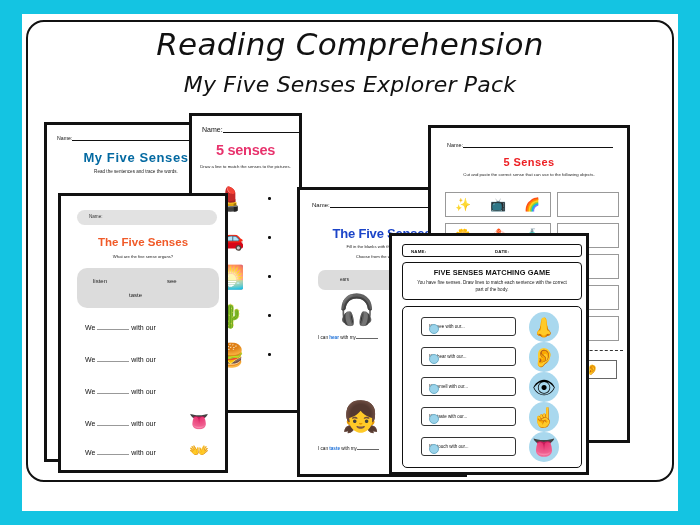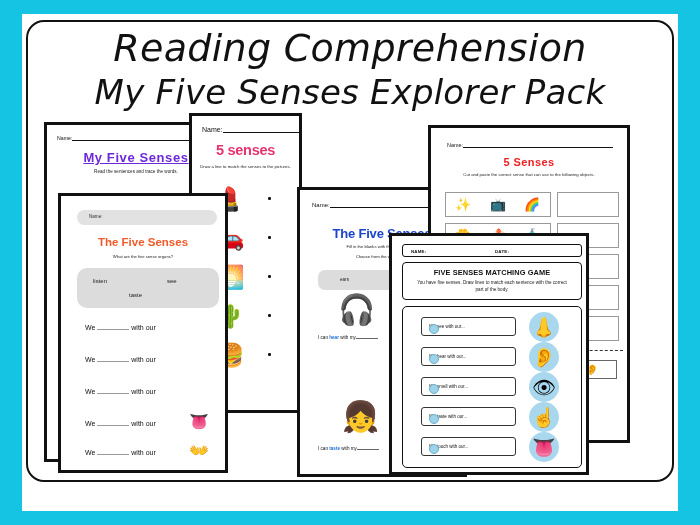--- a/index.html
+++ b/index.html
@@ -16,27 +16,27 @@
     background:#ffffff;
   }
   .header-frame{
     position:absolute;left:26px;top:20px;width:648px;height:462px;
     border:2.5px solid #111;border-radius:18px;background:#fff;
     box-sizing:border-box;
   }
   .title-main{
     position:absolute;left:26px;top:26px;width:648px;text-align:center;
     font-family:"DejaVu Sans", sans-serif;
-    font-size:38px;font-weight:400;color:#111;letter-spacing:.3px;
+    font-size:31px;font-weight:400;color:#111;letter-spacing:.3px;
     font-style:italic;
   }
   .title-sub{
     position:absolute;left:26px;top:72px;width:648px;text-align:center;
     font-family:"DejaVu Sans", sans-serif;
-    font-size:34px;font-weight:400;color:#111;letter-spacing:.2px;
+    font-size:22px;font-weight:400;color:#111;letter-spacing:.2px;
     font-style:italic;
   }
   .footer-text{
     position:absolute;left:22px;top:482px;width:656px;text-align:center;
     font-family:"DejaVu Serif", serif;
     font-size:17.5px;color:#111;background:#fff;
   }
 
   
   .sheet{
@@ -47,21 +47,21 @@
     position:absolute;font-size:5.2px;color:#111;white-space:nowrap;
     font-family:"Liberation Sans", sans-serif;
   }
   .nameline .rule{display:inline-block;border-bottom:.8px solid #111;vertical-align:bottom;}
 
   .ws-title{position:absolute;width:100%;text-align:center;font-weight:bold;white-space:nowrap;}
   .ws-instr{position:absolute;width:100%;text-align:center;font-size:4.6px;color:#222;line-height:1.5;padding:0 6px;box-sizing:border-box;}
 
   
   #sheetA{left:44px;top:122px;width:184px;height:340px;}
-  #sheetA .ws-title{top:25px;color:#6d28d9;font-size:13px;letter-spacing:.6px;text-decoration:underline;}
+  #sheetA .ws-title{top:25px;color:#0369a1;font-size:13px;letter-spacing:.6px;}
   #sheetA .ws-instr{top:44px;}
   .a-line{position:absolute;left:12px;font-size:6.2px;color:#111;white-space:nowrap;}
   .a-trace{position:absolute;font-size:14px;color:#cfcfcf;font-family:"Liberation Sans",sans-serif;letter-spacing:2px;}
 
   
   #sheetB{left:189px;top:113px;width:113px;height:300px;}
   #sheetB .ws-title{top:26px;color:#E8336D;font-size:14.5px;letter-spacing:-.3px;}
   #sheetB .ws-instr{top:48px;font-size:4.3px;}
   .b-row{position:absolute;left:0;width:113px;height:39px;}
   .b-pic{position:absolute;left:22px;top:2px;width:34px;height:34px;display:flex;align-items:center;justify-content:center;font-size:23px;line-height:1;}

